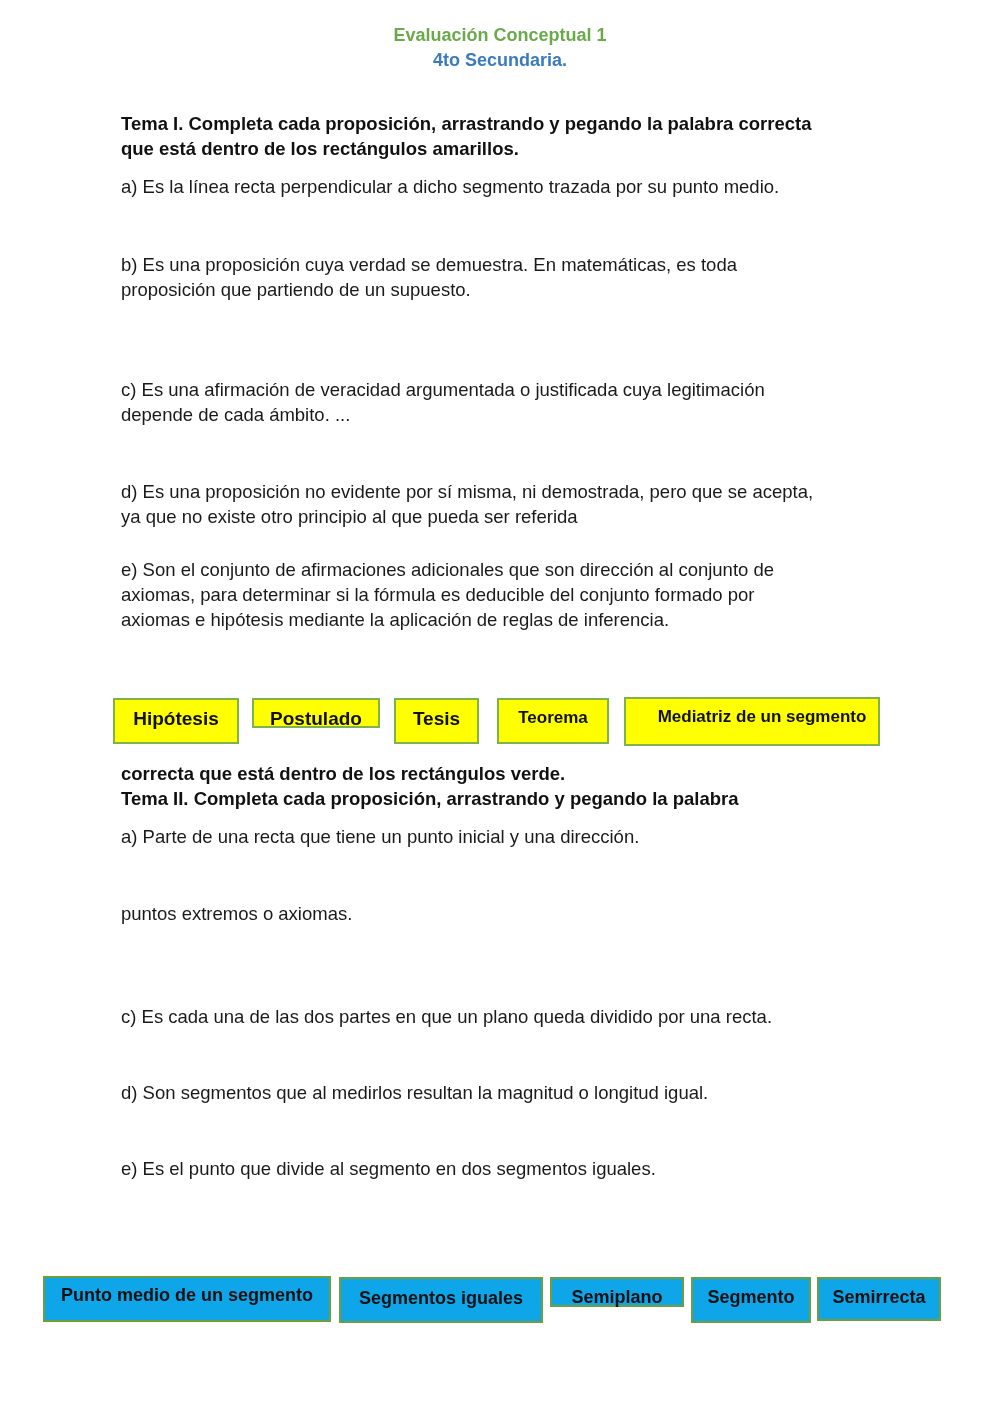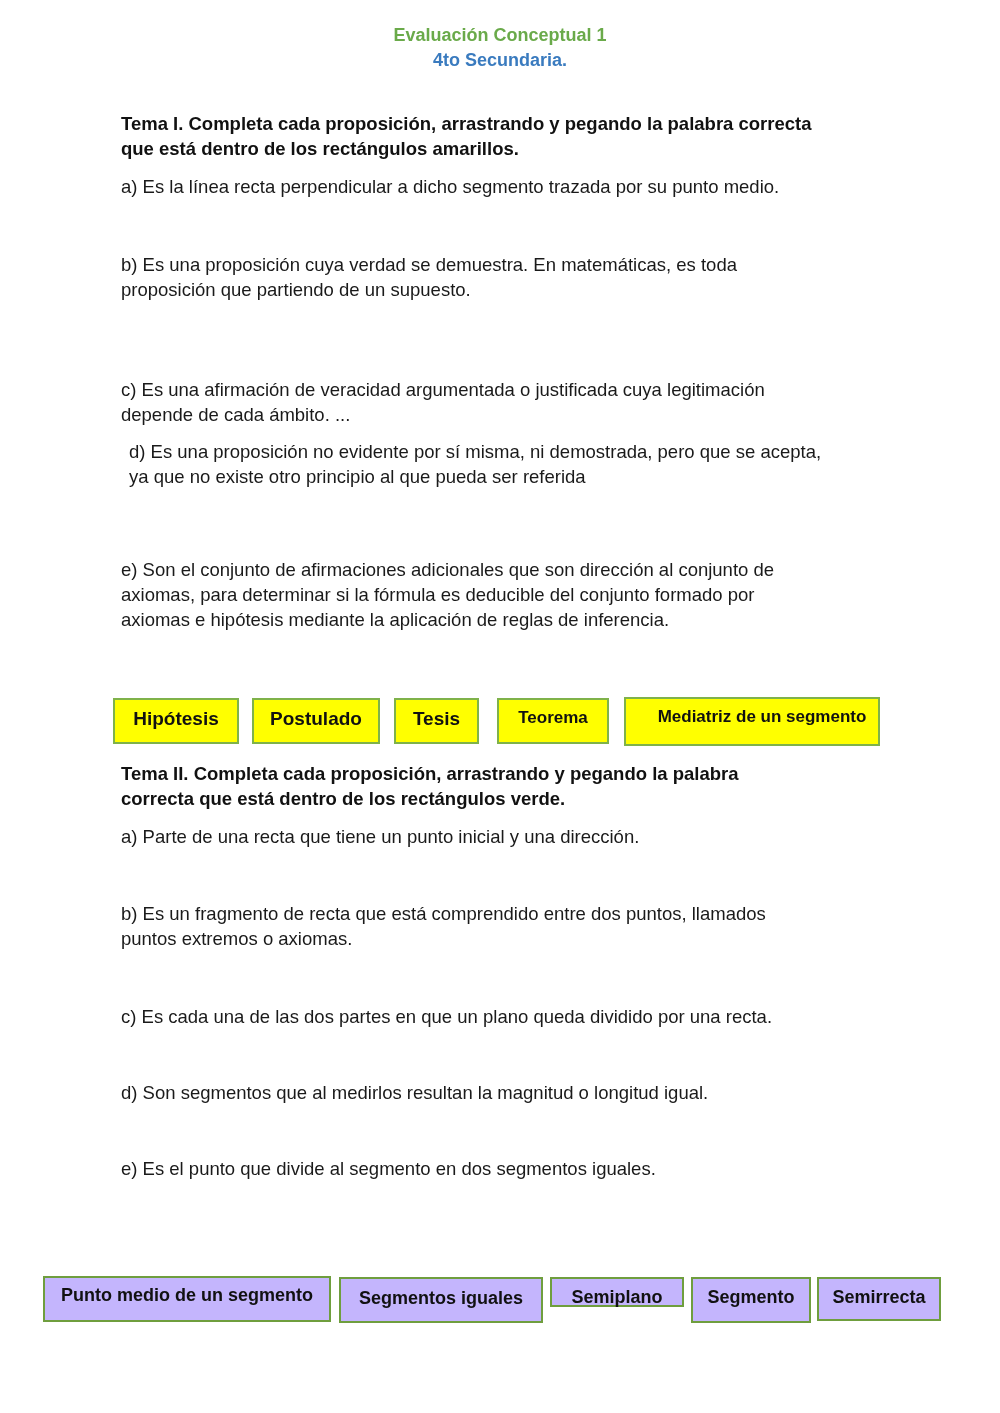--- a/index.html
+++ b/index.html
@@ -57,21 +57,21 @@
     }
     .chip-yellow {
       background: #ffff00;
       border: 2px solid #7fb24a;
       font-size: 19px;
     }
     .chip-yellow.small {
       font-size: 17px;
     }
     .chip-green {
-      background: #c4b5fd;
+      background: #0ea5e9;
       border: 2px solid #6f9e3e;
       font-size: 18px;
     }
   </style>
 </head>
 <body>
 
 <div class="header">
   <div class="h-green">Evaluación Conceptual 1</div>
   <div class="h-blue">4to Secundaria.</div>
@@ -86,46 +86,45 @@
   <div>a) Es la línea recta perpendicular a dicho segmento trazada por su punto medio.</div>
 </div>
 <div class="item" style="top:252px;">
   <div>b) Es una proposición cuya verdad se demuestra. En matemáticas, es toda</div>
   <div>proposición que partiendo de un supuesto.</div>
 </div>
 <div class="item" style="top:337px;margin-top:40px;">
   <div>c) Es una afirmación de veracidad argumentada o justificada cuya legitimación</div>
   <div>depende de cada ámbito. ...</div>
 </div>
-<div class="item" style="top:439px;margin-left:8px;">
+<div class="item" style="top:479px;">
   <div>d) Es una proposición no evidente por sí misma, ni demostrada, pero que se acepta,</div>
   <div>ya que no existe otro principio al que pueda ser referida</div>
 </div>
 <div class="item" style="top:557px;">
   <div>e) Son el conjunto de afirmaciones adicionales que son dirección al conjunto de</div>
   <div>axiomas, para determinar si la fórmula es deducible del conjunto formado por</div>
   <div>axiomas e hipótesis mediante la aplicación de reglas de inferencia.</div>
 </div>
 
 <div class="chip chip-yellow" style="left:113px; top:698px; width:126px; height:46px; line-height:38px;">Hipótesis</div>
-<div class="chip chip-yellow" style="left:252px; top:698px; width:128px; height:46px; line-height:38px;">Postulado</div>
+<div class="chip chip-yellow" style="left:252px; top:698px; width:128px; height:30px; line-height:38px;">Postulado</div>
 <div class="chip chip-yellow" style="left:394px; top:698px; width:85px; height:46px; line-height:38px;">Tesis</div>
 <div class="chip chip-yellow small" style="left:497px; top:698px; width:112px; height:46px; line-height:36px;">Teorema</div>
 <div class="chip chip-yellow small" style="left:624px; top:697px; width:256px; height:49px; line-height:36px;padding-left:20px;">Mediatriz de un segmento</div>
 
 <div class="instr" style="top:761px;">
+  <div>correcta que está dentro de los rectángulos verde.</div>
   <div>Tema II. Completa cada proposición, arrastrando y pegando la palabra</div>
-  <div>correcta que está dentro de los rectángulos verde.</div>
 </div>
 
 <div class="item" style="top:824px;">
   <div>a) Parte de una recta que tiene un punto inicial y una dirección.</div>
 </div>
 <div class="item" style="top:901px;">
-  <div>b) Es un fragmento de recta que está comprendido entre dos puntos, llamados</div>
   <div>puntos extremos o axiomas.</div>
 </div>
 <div class="item" style="top:1004px;">
   <div>c) Es cada una de las dos partes en que un plano queda dividido por una recta.</div>
 </div>
 <div class="item" style="top:1080px;">
   <div>d) Son segmentos que al medirlos resultan la magnitud o longitud igual.</div>
 </div>
 <div class="item" style="top:1156px;">
   <div>e) Es el punto que divide al segmento en dos segmentos iguales.</div>

